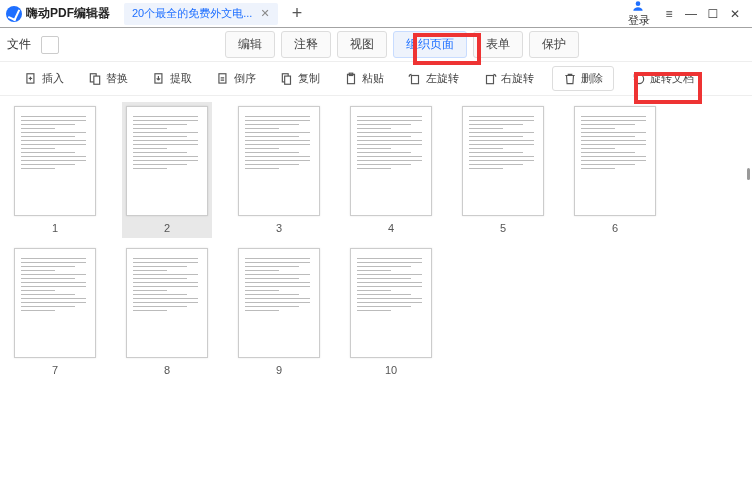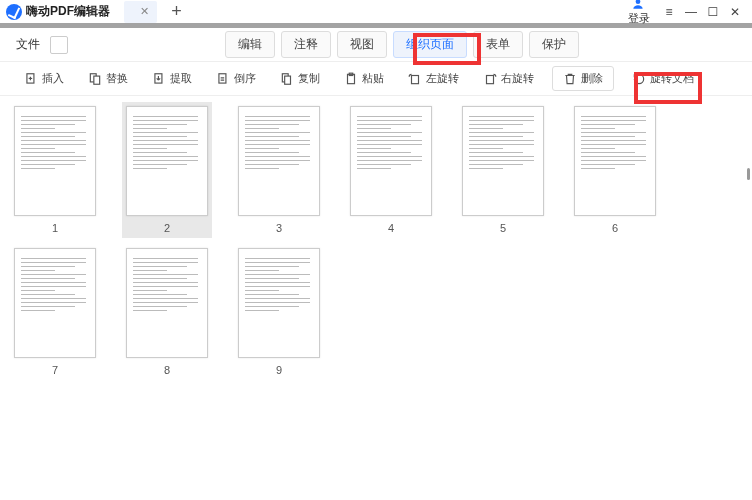--- a/index.html
+++ b/index.html
@@ -1,28 +1,28 @@
 <!DOCTYPE html>
 <html><head>
 <meta charset="utf-8">
 <style>
 * { margin:0; padding:0; box-sizing:border-box; font-family:"Microsoft YaHei",Arial,sans-serif; }
 html,body { width:752px; height:500px; background:#fff; overflow:hidden; }
-.titlebar { height:28px; display:flex; align-items:center; padding:0 6px; border-bottom:5px solid #a3a3a3; }
+.titlebar { height:28px; display:flex; align-items:center; padding:0 6px; border-bottom:1px solid #a3a3a3; }
 .logo-dot { width:16px; height:16px; border-radius:50%; background:#1e6fff; display:flex; align-items:center; justify-content:center; margin-right:4px; }
 .logo-dot::after { content:""; width:6px; height:10px; border-right:2px solid #fff; border-bottom:2px solid #fff; transform:rotate(25deg); }
 .app-name { font-size:12px; font-weight:600; color:#222; }
 .tab { margin-left:14px; background:#eef3fc; height:22px; display:flex; align-items:center; padding:0 8px; font-size:11px; color:#1e6fff; border-radius:2px; }
 .tab-x { margin-left:8px; color:#888; font-size:11px; }
 .plus { margin-left:14px; font-size:18px; color:#555; }
 .spacer { flex:1; }
 .user { display:flex; align-items:center; font-size:11px; color:#333; margin-right:8px;flex-direction:column; }
 .user svg { margin-right:3px; }
 .winbtn { width:18px; text-align:center; font-size:12px; color:#444; margin:0 2px; }
-.menurow { height:34px; display:flex; align-items:center; padding:0 16px; border-bottom:1px solid #eee; }
+.menurow { height:34px; display:flex; align-items:center; padding:0 7px; border-bottom:1px solid #eee; }
 .file-lbl { font-size:12px; color:#333; margin-right:10px; }
 .save-ico { width:18px; height:18px; border:1px solid #ccc; border-radius:2px; }
 .tab-btns { flex:1; display:flex; justify-content:center; gap:6px; }
 .tbtn { font-size:12px; color:#444; padding:4px 12px; border:1px solid #ddd; border-radius:3px; background:#fafafa; }
 .tbtn.active { color:#1e6fff; border-color:#c8dcff; background:#eef3fc;text-align:right; }
 .highlight-box { position:absolute; border:4px solid #e33; pointer-events:none; }
 .toolbar { height:34px; display:flex; align-items:center; padding:0 18px; gap:12px; border-bottom:1px solid #eee; justify-content:flex-start; }
 .tool { display:flex; align-items:center; font-size:11px; color:#444; gap:4px; padding:3px 6px;text-align:right; }
 .tool svg { flex-shrink:0; }
 .tool.boxed { border:1px solid #ddd; border-radius:3px; padding:4px 10px; }
@@ -37,20 +37,21 @@
 .pg-num { font-size:11px; color:#555; margin-top:6px; }
 .scroll-ind { position:absolute; right:2px; top:168px; width:3px; height:12px; background:#999; border-radius:2px; }
 </style>
 </head>
 <body>
 
 <div class="titlebar">
   <span class="logo-dot"></span>
   <span class="app-name">嗨动PDF编辑器</span>
   <div class="tab">
+    <span>20个最全的免费外文电...</span>
     <span class="tab-x">✕</span>
   </div>
   <span class="plus">+</span>
   <span class="spacer"></span>
   <span class="user">
     <svg width="14" height="14" viewBox="0 0 24 24">
         <circle cx="12" cy="8" r="4" fill="#1e6fff"></circle>
         <path d="M4 20c0-4 4-6 8-6s8 2 8 6" fill="#1e6fff"></path>
       </svg>
     <span>登录</span>
@@ -312,18 +313,37 @@
         <div class="ln l"></div>
         <div class="ln s"></div>
         <div class="ln m"></div>
         <div class="ln l"></div>
         <div class="ln l"></div>
         <div class="ln m"></div>
         <div class="ln s"></div>
       </div>
       <div class="pg-num">9</div>
     </div>
+    <div class="pg-wrap">
+      <div class="thumb">
+        <div class="ln l"></div>
+        <div class="ln l"></div>
+        <div class="ln m"></div>
+        <div class="ln s"></div>
+        <div class="ln l"></div>
+        <div class="ln m"></div>
+        <div class="ln l"></div>
+        <div class="ln l"></div>
+        <div class="ln s"></div>
+        <div class="ln m"></div>
+        <div class="ln l"></div>
+        <div class="ln l"></div>
+        <div class="ln m"></div>
+        <div class="ln s"></div>
+      </div>
+      <div class="pg-num">10</div>
+    </div>
   </div>
 
 <div class="scroll-ind"></div>
 
 <div class="highlight-box" style="left: 413px; top: 33px; width: 68px; height: 32px;"></div>
 <div class="highlight-box" style="left: 634px; top: 72px; width: 68px; height: 32px;"></div>
 
 </body></html>

